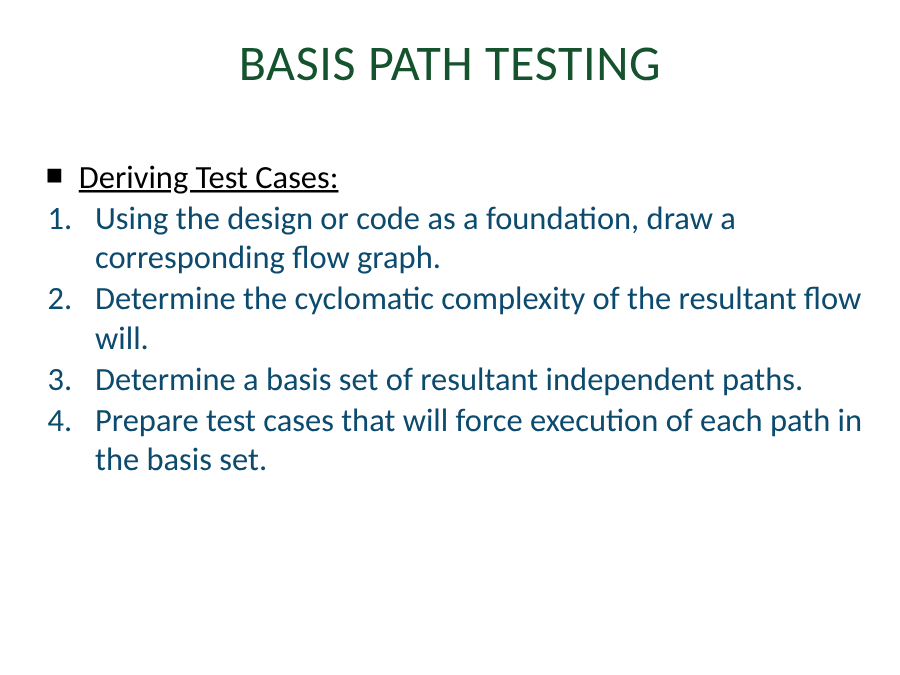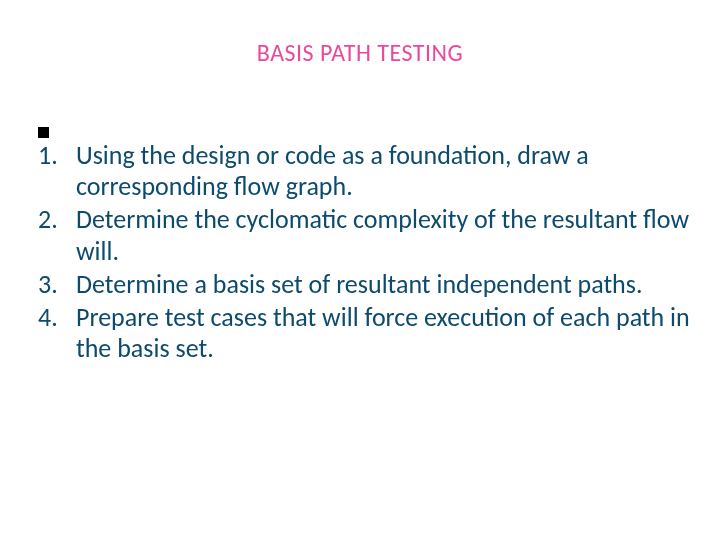--- a/index.html
+++ b/index.html
@@ -10,26 +10,26 @@
       font-family: Calibri, "Segoe UI", Arial, sans-serif;
       overflow: hidden;
     }
     .slide {
       width: 100%;
       height: 100%;
       padding: 18px 20px 20px 20px;
     }
     .title {
       text-align: center;
-      color: #ec4899;
-      font-size: 24px;
+      color: #14532d;
+      font-size: 40px;
       font-weight: 400;
       letter-spacing: 0.5px;
       margin-bottom: 50px;
-      margin-top: 20px;
+      margin-top: 8px;
     }
     .content {
       padding-left: 18px;
       padding-right: 10px;
     }
     .subheading-row {
       display: flex;
       align-items: flex-start;
       margin-bottom: 2px;
     }
@@ -72,20 +72,21 @@
   </style>
 </head>
 <body>
 
 <div class="slide">
   <h1 class="title">BASIS PATH TESTING</h1>
 
   <div class="content">
     <div class="subheading-row">
       <span class="square-bullet"></span>
+      <span class="subheading">Deriving Test Cases:</span>
     </div>
 
     <ol class="num-list">
       <li class="num-item">
         <span class="num-text">Using the design or code as a foundation, draw a corresponding flow graph.</span>
       </li>
       <li class="num-item">
         <span class="num-text">Determine the cyclomatic complexity of the resultant flow will.</span>
       </li>
       <li class="num-item">

